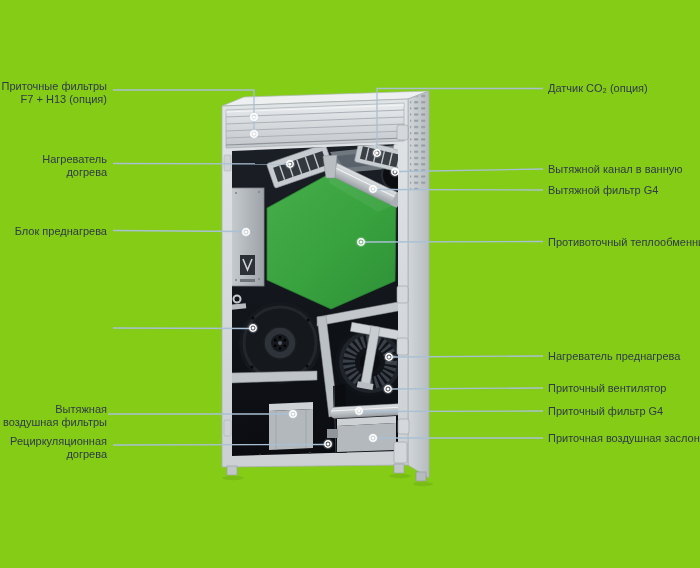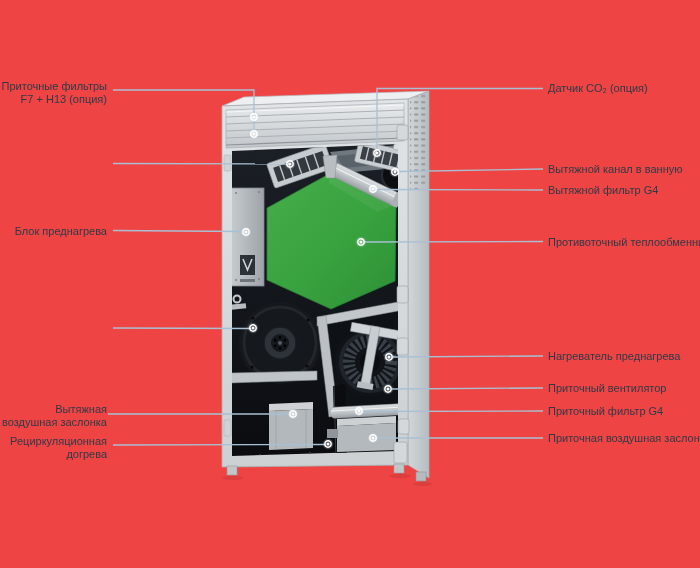--- a/index.html
+++ b/index.html
@@ -1,17 +1,17 @@
 <!DOCTYPE html>
 <html><head>
 <meta charset="utf-8">
 <style>
   html,body{margin:0;padding:0;background:#ffffff;}
   .stage{
-    position:relative;width:700px;height:568px;background:#ef4444;
+    position:relative;width:700px;height:568px;background:#84cc16;
     font-family:"Liberation Sans", sans-serif;overflow:hidden;
   }
   .stage svg{position:absolute;left:0;top:0;}
   .callout{
     position:absolute;font-size:11px;line-height:12.5px;color:#2f3a48;
     white-space:pre-line;
   }
   .callout.left{left:0;width:107px;text-align:right;}
   .callout.right{left:548px;width:170px;text-align:left;}
 </style>
@@ -249,23 +249,25 @@
     <use href="#dot" x="361" y="242"></use>
     <use href="#dot" x="389" y="357"></use>
     <use href="#dot" x="388" y="389"></use>
     <use href="#dot" x="359" y="411"></use>
     <use href="#dot" x="373" y="438"></use>
   </g>
 </svg>
 
   <div class="callout left" style="top:80px">Приточные фильтры
 F7 + H13 (опция)</div>
+  <div class="callout left" style="top:153px">Нагреватель
+догрева</div>
   <div class="callout left" style="top:225px">Блок преднагрева</div>
   <div class="callout left" style="top:403px">Вытяжная
-воздушная заслонка</div>
+воздушная фильтры</div>
   <div class="callout left" style="top:435px">Рециркуляционная
 догрева</div>
 
   <div class="callout right" style="top:82px">Датчик CO₂ (опция)</div>
   <div class="callout right" style="top:163px">Вытяжной канал в ванную</div>
   <div class="callout right" style="top:184px">Вытяжной фильтр G4</div>
   <div class="callout right" style="top:236px">Противоточный теплообменник</div>
   <div class="callout right" style="top:350px">Нагреватель преднагрева</div>
   <div class="callout right" style="top:382px">Приточный вентилятор</div>
   <div class="callout right" style="top:405px">Приточный фильтр G4</div>

